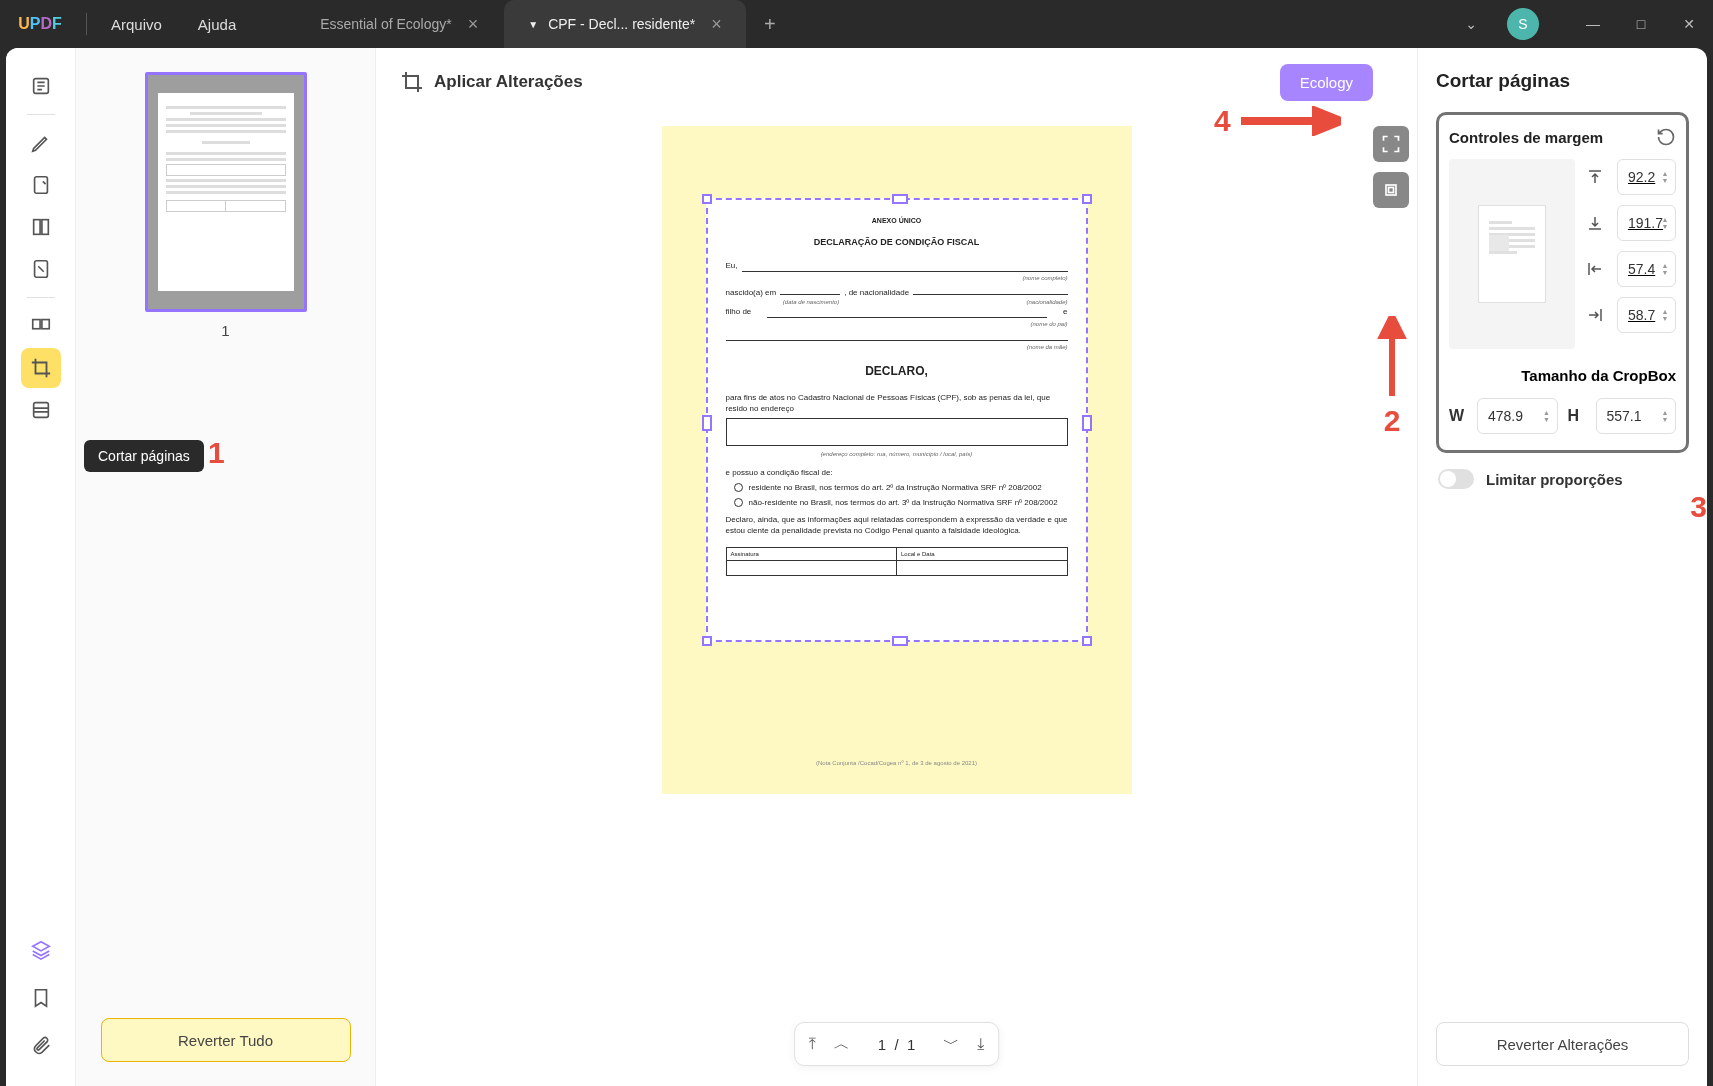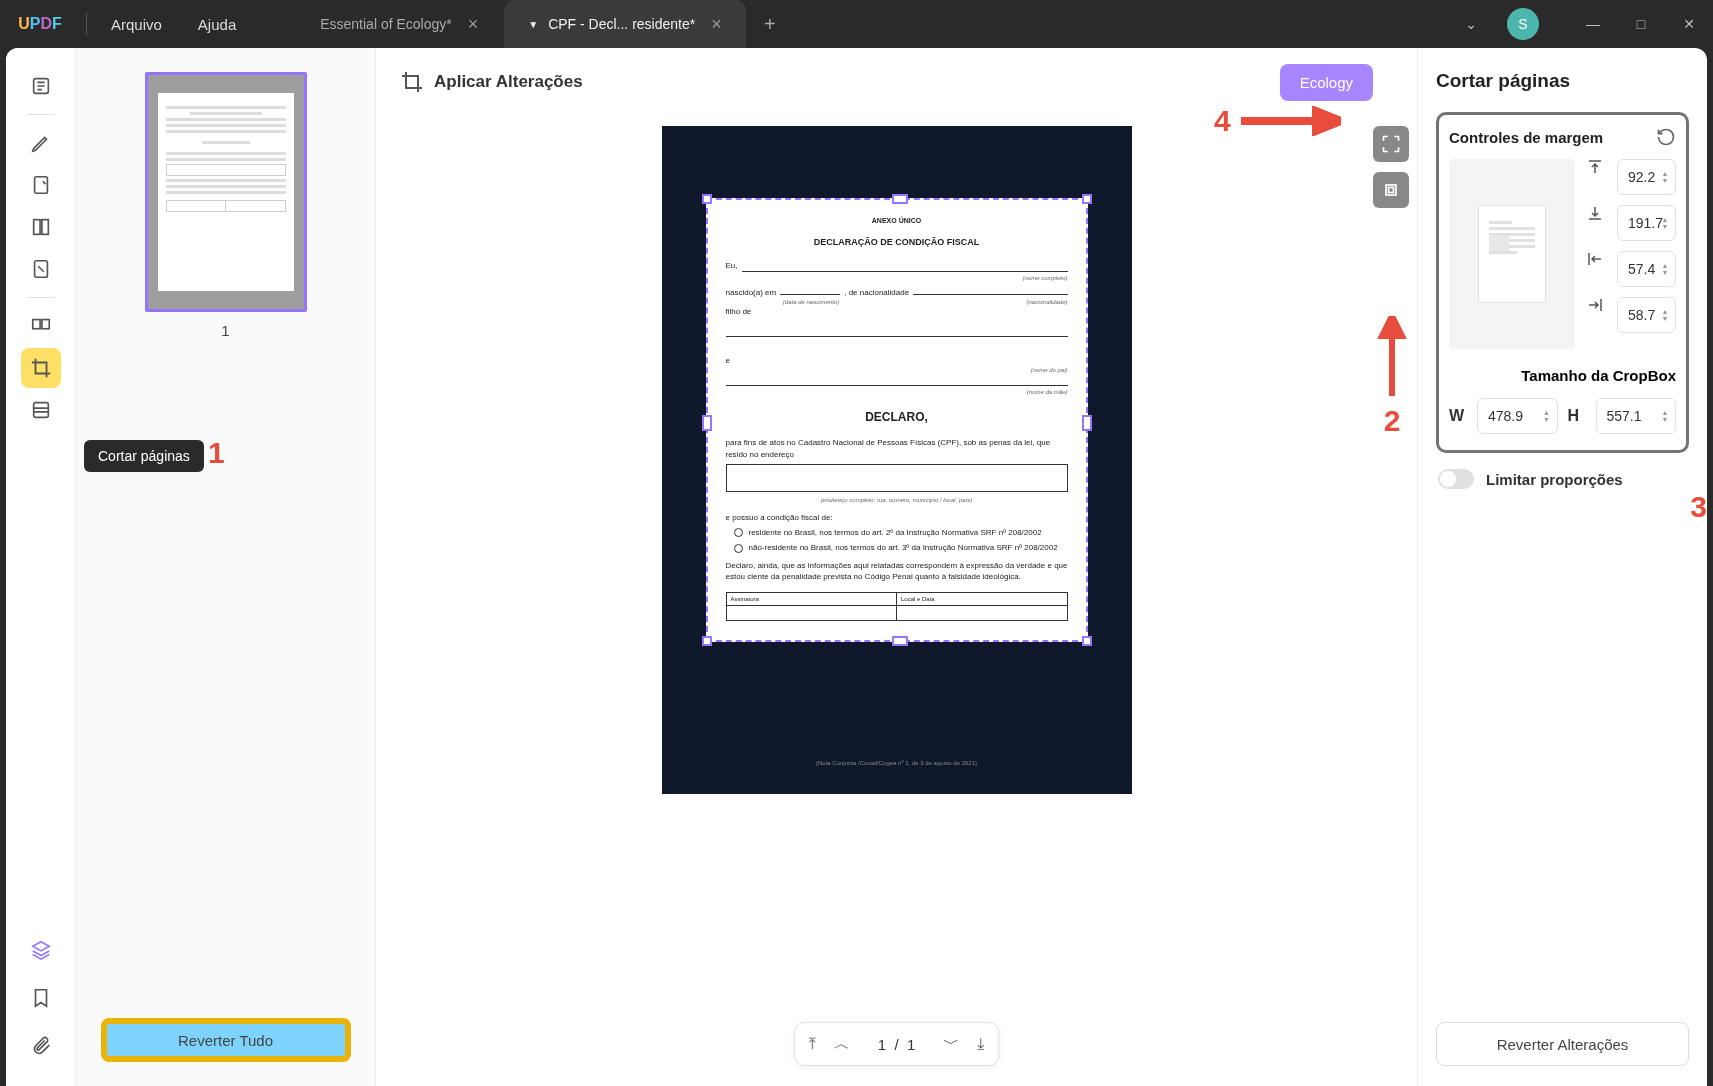--- a/index.html
+++ b/index.html
@@ -29,30 +29,30 @@
 .rail-bottom { margin-top: auto; margin-bottom: 20px; display: flex; flex-direction: column; align-items: center; gap: 8px; }
 .rail-icon.layers { color: #9575ff; }
 .tooltip { position: absolute; left: 78px; top: 392px; background: #2a2a2a; color: #fff; padding: 8px 14px; border-radius: 6px; font-size: 14px; white-space: nowrap; }
 
 .thumb-panel { width: 300px; background: #fafafa; border-right: 1px solid #eee; display: flex; flex-direction: column; align-items: center; padding-top: 24px; }
 .thumb-wrap { display: flex; flex-direction: column; align-items: center; }
 .thumb { width: 162px; height: 240px; background: #9e9e9e; border: 3px solid #9575ff; border-radius: 2px; display: flex; align-items: center; justify-content: center; padding: 18px 10px; }
 .thumb-inner { width: 100%; height: 100%; background: #fff; padding: 10px 8px; font-size: 4px; color: #444; overflow: hidden; }
 .thumb-inner .row { height: 3px; background: #ddd; margin: 3px 0; }
 .thumb-num { margin-top: 10px; font-size: 15px; color: #444; }
-.revert-all { margin-top: auto; margin-bottom: 24px; width: 250px; height: 44px; border: 6px solid #eab308; background: #7dd3fc; border-radius: 8px; font-size: 15px; color: #444; cursor: pointer; }
+.revert-all { margin-top: auto; margin-bottom: 24px; width: 250px; height: 44px; border: 1px solid #eab308; background: #fef9c3; border-radius: 8px; font-size: 15px; color: #444; cursor: pointer; }
 
 .main-area { flex: 1; display: flex; flex-direction: column; position: relative; }
 .main-header { height: 68px; display: flex; align-items: center; padding: 0 24px; }
 .main-header .title-icon { width: 24px; height: 24px; margin-right: 10px; }
 .main-header h2 { font-size: 17px; font-weight: 600; color: #333; }
 .crop-btn { margin-left: auto; margin-right: 20px; background: #a685ff; color: #fff; border: none; border-radius: 8px; padding: 10px 20px; font-size: 15px; cursor: pointer; }
 
 .canvas-wrap { flex: 1; display: flex; align-items: flex-start; justify-content: center; padding-top: 10px; position: relative; }
-.page-bg { width: 470px; height: 668px; background: #0f172a; position: relative; display: flex; align-items: center; justify-content: center; }
+.page-bg { width: 470px; height: 668px; background: #fef9c3; position: relative; display: flex; align-items: center; justify-content: center; }
 .crop-region { position: absolute; top: 72px; left: 44px; width: 382px; height: 444px; border: 2px dashed #9575ff; background: #fff; }
 .handle { position: absolute; width: 10px; height: 10px; background: #fff; border: 2px solid #9575ff; }
 .h-tl{top:-6px;left:-6px;} .h-tr{top:-6px;right:-6px;} .h-bl{bottom:-6px;left:-6px;} .h-br{bottom:-6px;right:-6px;}
 .h-tm{top:-6px;left:50%;margin-left:-5px;width:16px;} .h-bm{bottom:-6px;left:50%;margin-left:-5px;width:16px;}
 .h-ml{left:-6px;top:50%;margin-top:-5px;height:16px;} .h-mr{right:-6px;top:50%;margin-top:-5px;height:16px;}
 .doc-content { padding: 16px 18px; font-size: 8px; color: #222; line-height: 1.4; }
 .doc-content .center { text-align: center; }
 .doc-content .bold { font-weight: 700; }
 .doc-line { border-bottom: 1px solid #333; height: 10px; margin: 2px 0; }
 .doc-sub { font-size: 6px; color: #666; font-style: italic; text-align: right; }
@@ -79,21 +79,21 @@
 .red-box { border: 3px solid #737373; border-radius: 10px; padding: 12px 10px 16px; }
 .section-head { display: flex; align-items: center; justify-content: space-between; margin-bottom: 12px; }
 .section-head h3 { font-size: 15px; font-weight: 700; color: #222; }
 .reset-ic { width: 20px; height: 20px; color: #666; }
 .margin-row { display: flex; gap: 10px; }
 .preview-box { width: 126px; height: 190px; background: #f4f4f4; display: flex; align-items: center; justify-content: center; border-radius: 4px; }
 .preview-page { width: 68px; height: 98px; background: #fff; border: 1px solid #e0e0e0; padding: 12px 10px; }
 .preview-page .pline { height: 3px; background: #e0e0e0; margin: 3px 0; }
 .preview-page .pimg { width: 20px; height: 16px; background: #e8e8e8; float: left; margin: 2px 4px 2px 0; }
 .margin-inputs { flex: 1; display: flex; flex-direction: column; gap: 10px; }
-.m-input { display: flex; gap: 12px; }
+.m-input { display: flex; align-items: center; gap: 12px; text-decoration: underline; }
 .m-icon { width: 20px; display: flex; justify-content: center; }
 .m-icon svg { width: 16px; height: 16px; color: #555; }
 .num-input { flex: 1; height: 36px; border: 1px solid #e0e0e0; border-radius: 6px; display: flex; align-items: center; padding: 0 8px 0 10px; font-size: 14px; color: #333; position: relative; background: #fff; }
 .spinner { position: absolute; right: 4px; top: 2px; bottom: 2px; width: 12px; display: flex; flex-direction: column; justify-content: center; }
 .spinner span { font-size: 7px; color: #999; line-height: 1; text-align: center; }
 
 .cropbox-row { display: flex; gap: 10px; margin-top: 14px; }
 .cb-input { flex: 1; display: flex; align-items: center; gap: 8px; }
 .cb-label { font-size: 16px; font-weight: 600; color: #333; width: 20px; }
 
@@ -277,21 +277,21 @@
             <div style="display:flex;gap:4px;align-items:baseline;">
                 <span>nascido(a) em</span>
                 <div class="doc-line" style="width:60px;"></div>
                 <span>, de nacionalidade</span>
                 <div class="doc-line" style="flex:1;"></div>
               </div>
             <div style="display:flex;">
                 <div class="doc-sub" style="flex:1;text-align:center;">(data de nascimento)</div>
                 <div class="doc-sub" style="flex:1;">(nacionalidade)</div>
               </div>
-            <div style="display:flex;gap:16px;flex-direction:column;">
+            <div style="display:flex;gap:16px;">
                 <span>filho de</span>
                 <div class="doc-line" style="flex:1;"></div>
                 <span>e</span>
               </div>
             <div class="doc-sub">(nome do pai)</div>
             <div class="doc-line"></div>
             <div class="doc-sub">(nome da mãe)</div>
             <div class="center bold" style="margin:12px 0;font-size:12px;">DECLARO,</div>
             <div>para fins de atos no Cadastro Nacional de Pessoas Físicas (CPF), sob as penas da lei, que resido no endereço</div>
             <div class="doc-box"></div>

